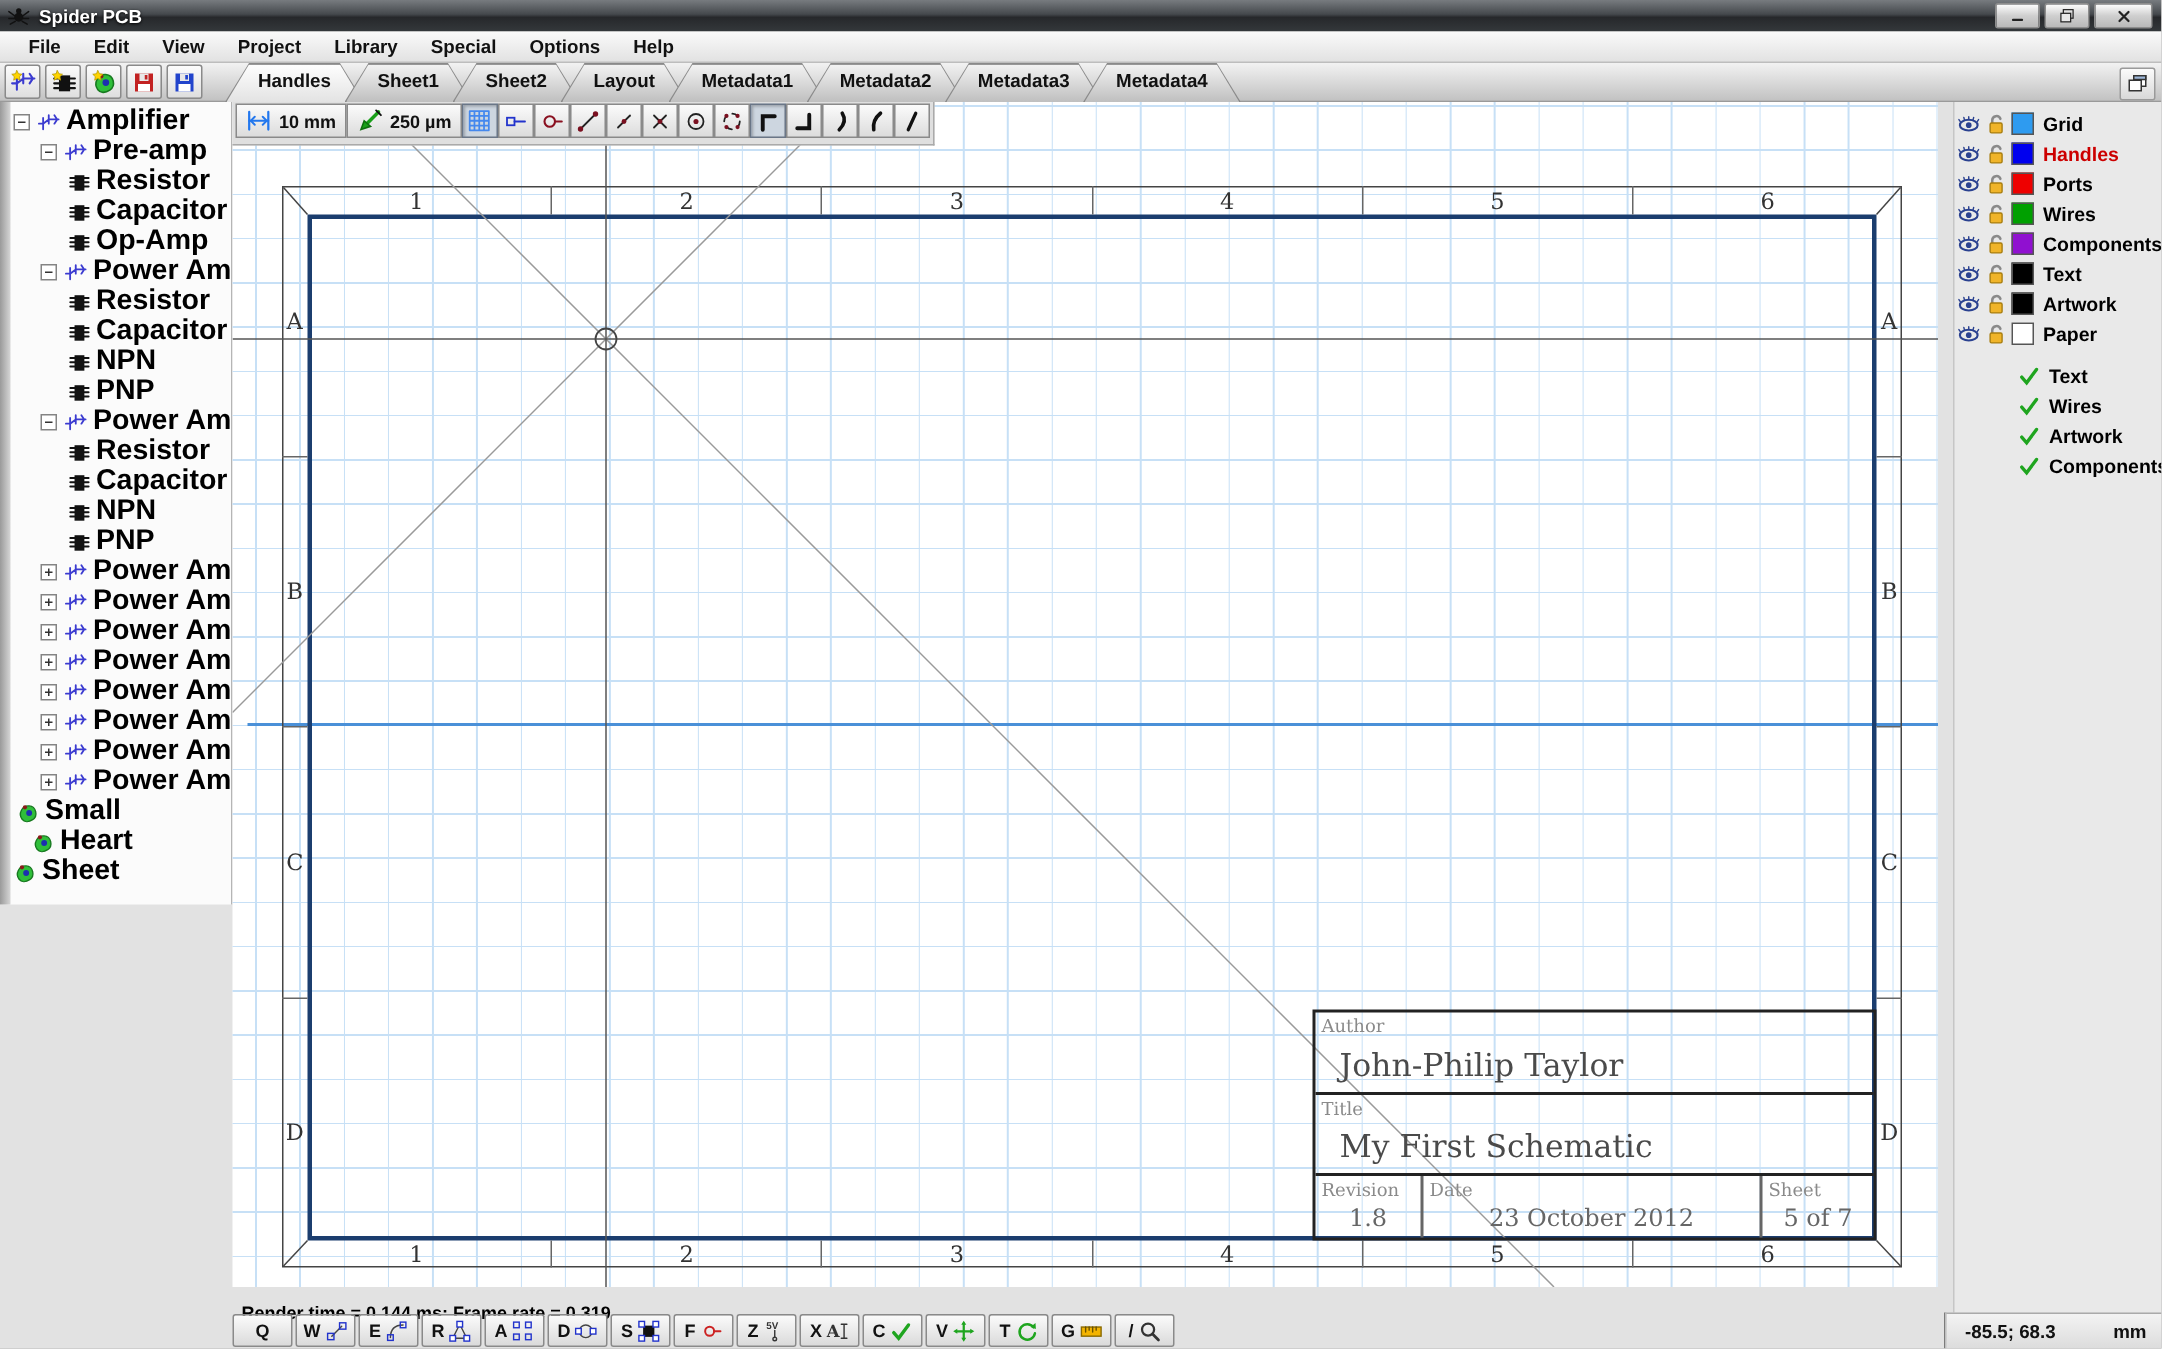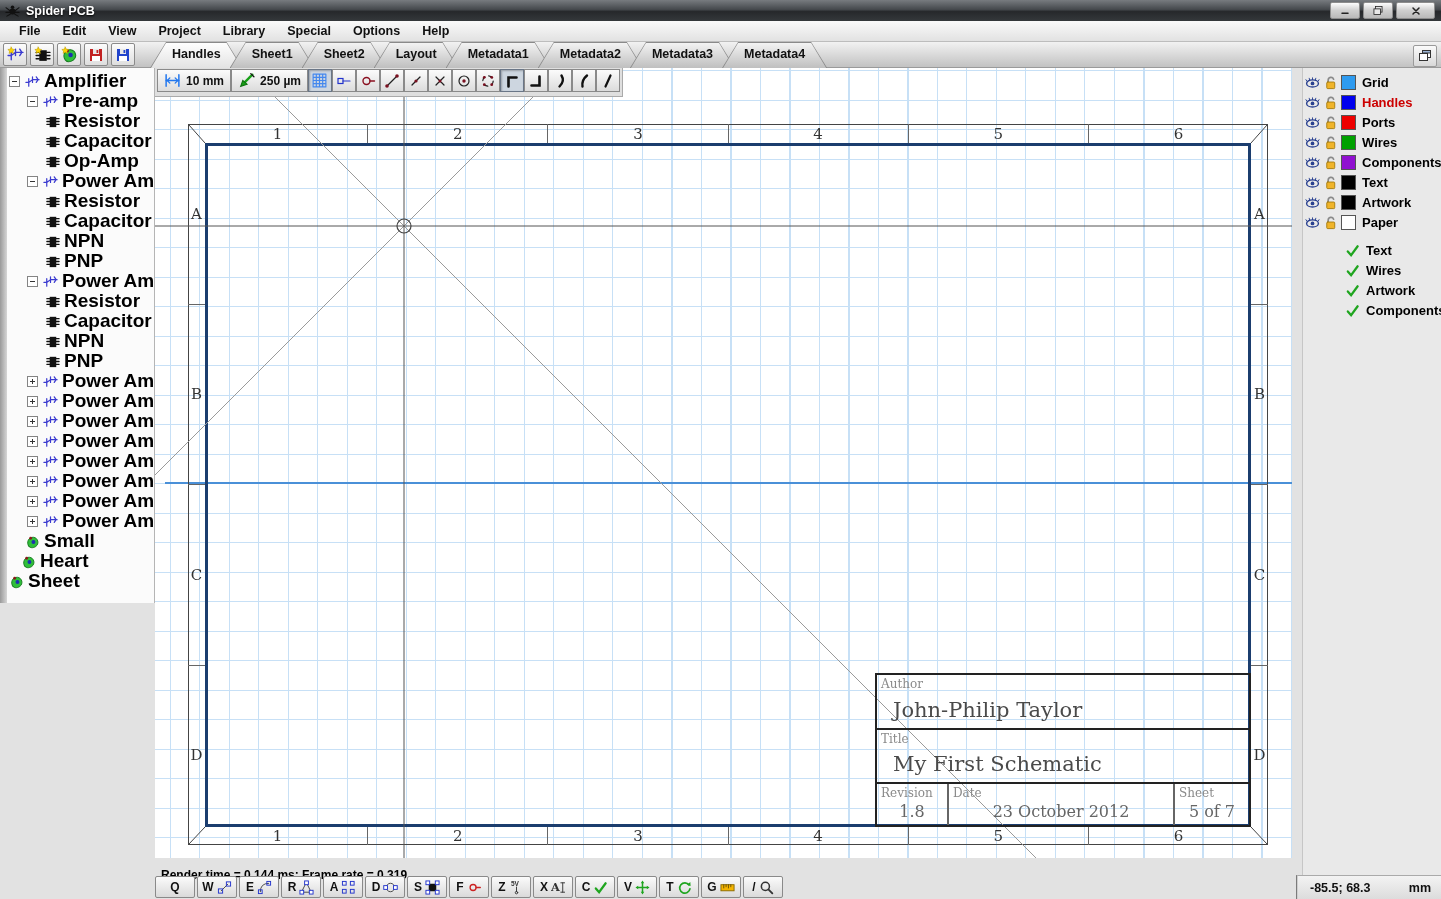--- a/index.html
+++ b/index.html
@@ -477,21 +477,21 @@
         </div>
         <div class="trow" style="padding-left:20px">
           <span class="exp plus"></span>
           <span class="ic">
             <svg width="15" height="15" viewBox="0 0 16 16" fill="none" stroke-linecap="round">
               <path d="M1 9h3M4 5v8M4 9l4-3M8 3v6M8 6h7M12 3l2 3M12 9l2-3" stroke="#3b3bd0" stroke-width="1.3"></path>
             </svg>
           </span>
           <span class="lbl">Power Amp %d9</span>
         </div>
-        <div class="trow" style="padding-left:18px">
+        <div class="trow" style="padding-left:4px">
           <span class="ic">
             <svg width="15" height="15" viewBox="0 0 16 16" fill="none" stroke-linecap="round">
               <path d="M4 13C1 9 4 3 9 3.5c5 .5 6.5 7 2.5 9.8-3 2-6 1.7-7.5-.3z" fill="#2fbf3a" stroke="#187a20"></path>
               <circle cx="9" cy="8.5" r="2.1" fill="#1d2fb0"></circle>
               <circle cx="6" cy="4.5" r="1.5" fill="#8a1a1a"></circle>
             </svg>
           </span>
           <span class="lbl">Small</span>
         </div>
         <div class="trow" style="padding-left:14px">

